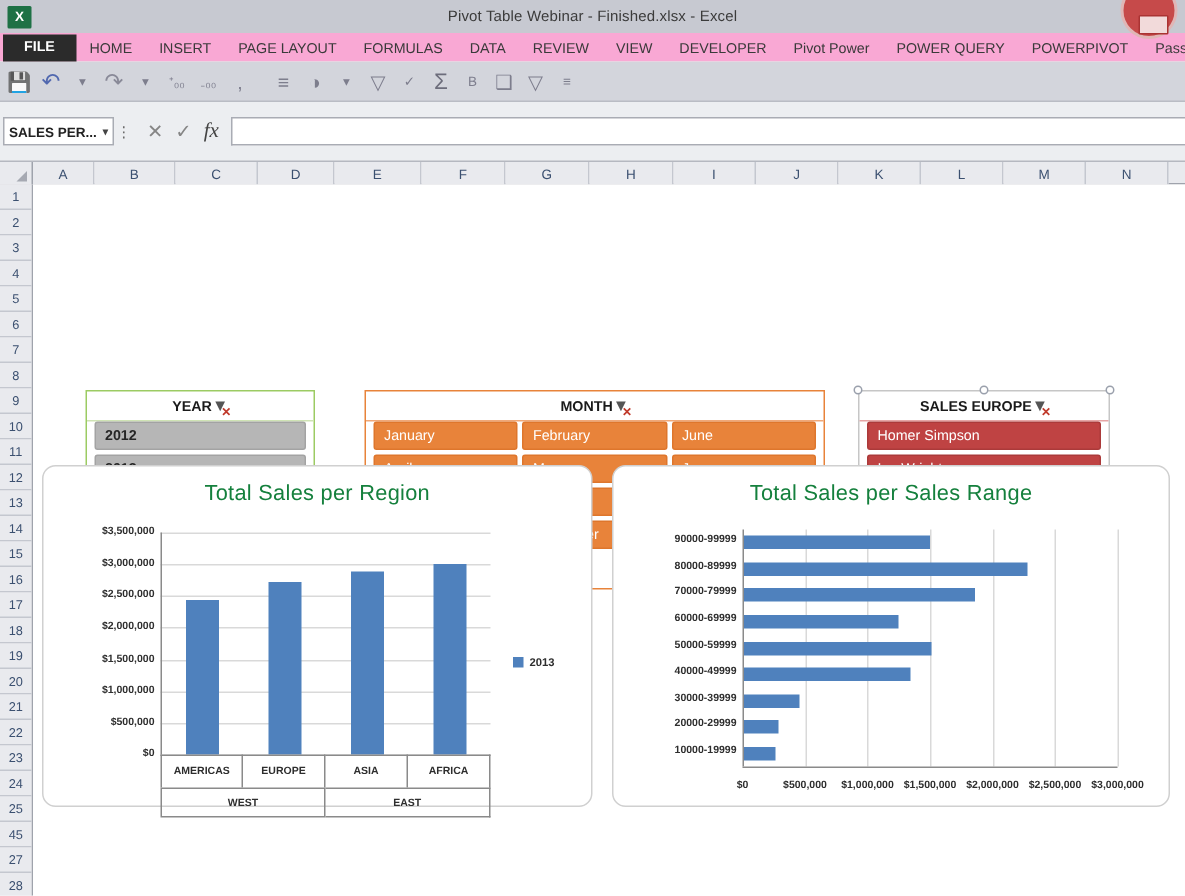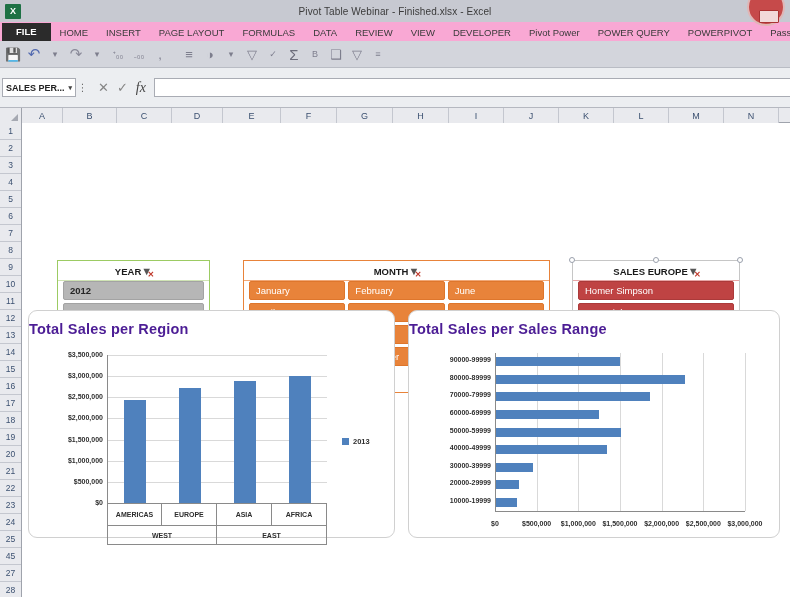--- a/index.html
+++ b/index.html
@@ -175,22 +175,22 @@
     width: 0; height: 0; z-index: 20;
   }
   
   .chartcard {
     position: absolute; background: #fff;
     border: 1px solid #d0d0d0; border-radius: 9px;
   }
   #chart-region { left: 28px; top: 302px; width: 367px; height: 228px; }
   #chart-range  { left: 408px; top: 302px; width: 372px; height: 228px; }
   .chart-title {
-    font-size: 14.5px; font-weight: bold;
-    color: #4c1d95; padding-top: 10px; letter-spacing: .2px;
+    text-align: center; font-size: 14.5px; font-weight: normal;
+    color: #15803d; padding-top: 10px; letter-spacing: .2px;
   }
   .plot { position: absolute; }
   .ylabel, .xlabel, .catlabel {
     position: absolute; font-size: 7px; color: #2e2e2e; font-weight: bold;
     white-space: nowrap;
   }
   .gridline { position: absolute; background: #d9d9d9; height: 1px; }
   .vgridline { position: absolute; background: #d9d9d9; width: 1px; }
   .axisline { position: absolute; background: #8a8a8a; }
   .bar { position: absolute; background: #4f81bd; }

